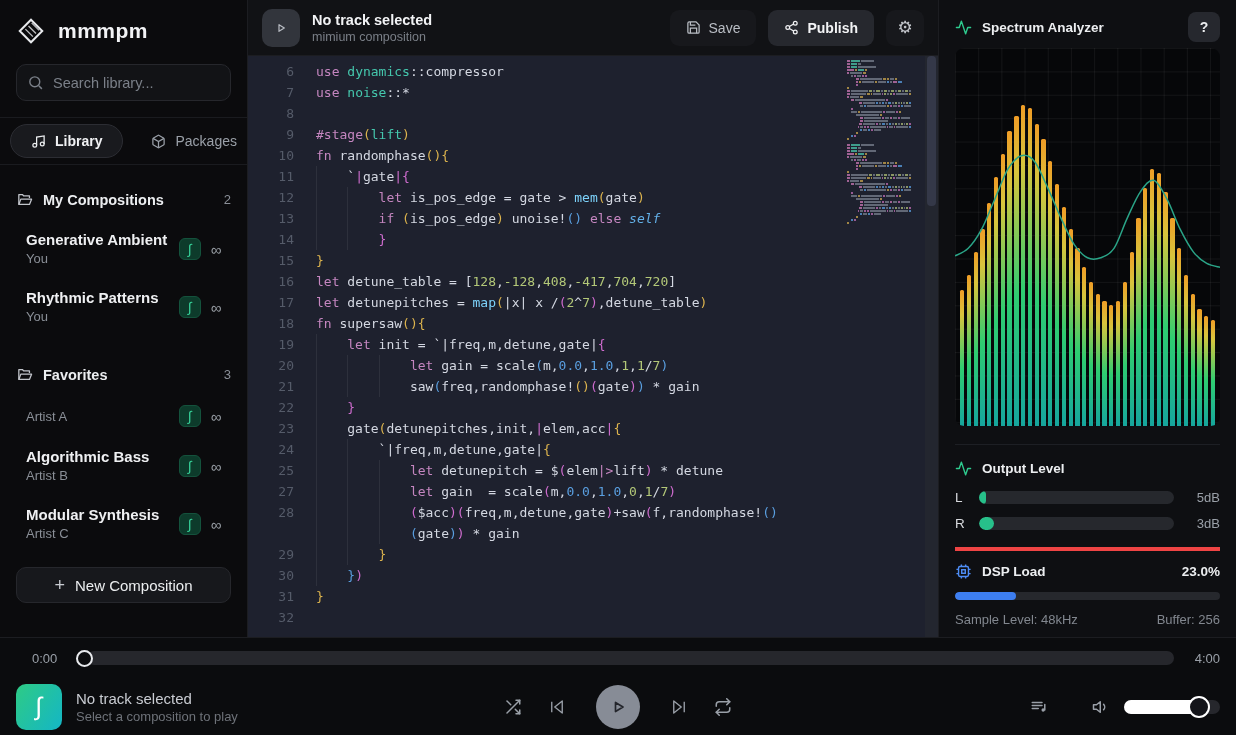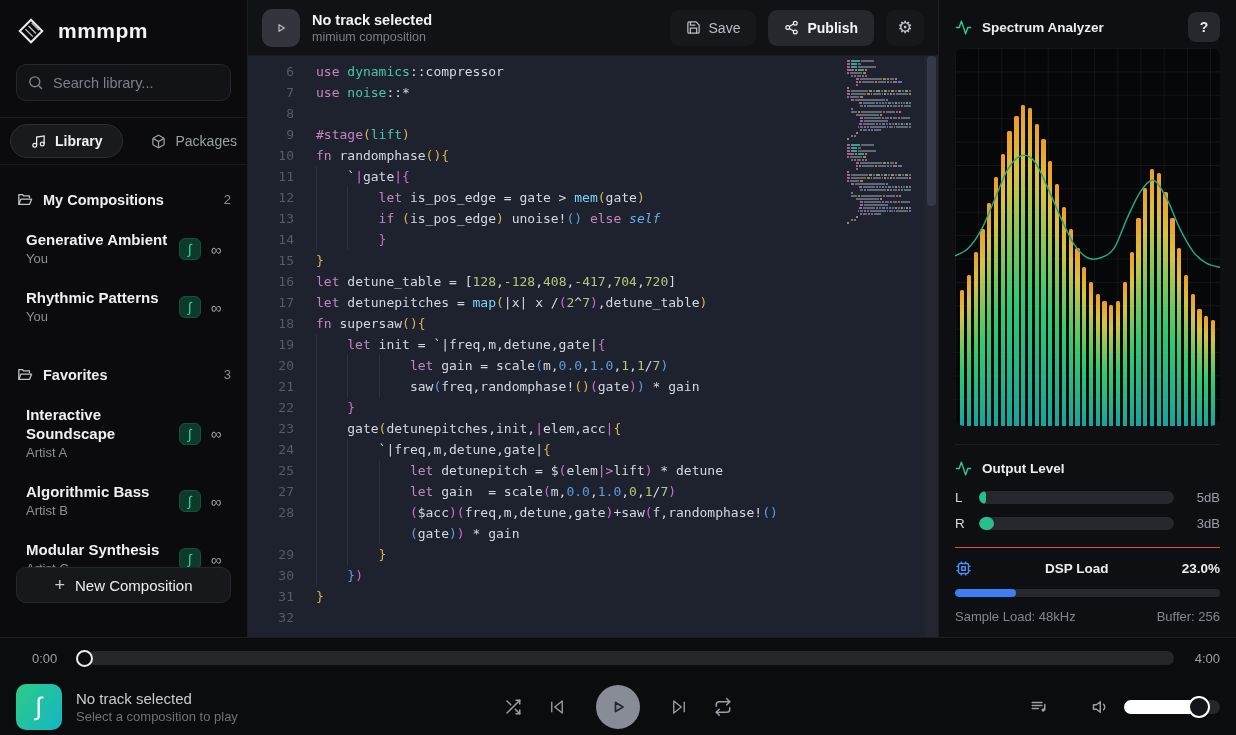--- a/index.html
+++ b/index.html
@@ -89,21 +89,21 @@
   .bars { position:absolute; left:5px; right:5px; top:0; bottom:0; display:flex; align-items:flex-end; gap:2.5px; }
   .bars div { flex:1 1 0; border-radius:1.5px 1.5px 0 0;
     background:linear-gradient(to bottom, #f09d26 0%, #d8c43c 18%, #2ecc71 58%, #16a59d 100%); }
   .curve { position:absolute; inset:0; width:100%; height:100%; }
   .meter-sec { padding-top:12px; }
   .meter-row { display:flex; align-items:center; gap:12px; margin-top:11px; }
   .meter-label { width:12px; font-size:13.5px; color:#d8dade; }
   .meter-track { flex:1; height:13px; border-radius:7px; background:#26282d; overflow:hidden; }
   .meter-fill { height:100%; border-radius:7px; background:#27c08a; }
   .meter-val { width:34px; text-align:right; font-size:13px; color:#9aa0a8; }
-  .dsp-sec { padding-top:12px; margin-top:16px; border-top:1px solid #ef4444;text-align:center; }
+  .dsp-sec { padding-top:12px; margin-top:16px; border-top:4px solid #ef4444; }
   .dsp-header { display:flex; align-items:center; gap:10px; }
   .dsp-title { font-size:13.5px; font-weight:700; color:#eceef0; flex:1; }
   .dsp-val { font-size:13.5px; font-weight:700; color:#eceef0; }
   .dsp-bar { margin-top:12px; height:8px; border-radius:4px; background:#26282d; overflow:hidden; }
   .dsp-fill { height:100%; border-radius:4px; background:#3d7ef0; }
   .dsp-foot { display:flex; justify-content:space-between; margin-top:12px; font-size:13px; color:#82878f; }
 
   
   .bottom { grid-area:2/1/3/4; background:#0b0c0e; border-top:1px solid #1c1d21; display:flex; flex-direction:column; }
   .timeline { height:40px; display:flex; align-items:center; padding:0 16px 0 32px; }
@@ -198,21 +198,20 @@
         <div class="sec-header">
           <svg width="17" height="17" viewBox="0 0 24 24" fill="none" stroke="#c2c5cb" stroke-width="1.8" stroke-linejoin="round">
             <path d="M4 19V5h5l2 2h8v3"></path>
             <path d="M4 19l2.8-7.5H22L19 19H4z"></path>
           </svg>
           <div class="sec-label">Favorites</div>
           <div class="sec-count">3</div>
         </div>
         <div class="comp-item">
           <div class="comp-texts">
-            <div class="comp-title">Interactive Soundscape</div>
             <div class="comp-sub">Artist A</div>
           </div>
           <div class="comp-badge">∫</div>
           <div class="comp-inf">∞</div>
         </div>
         <div class="comp-item">
           <div class="comp-texts">
             <div class="comp-title">Algorithmic Bass</div>
             <div class="comp-sub">Artist B</div>
           </div>
@@ -854,21 +853,21 @@
             <rect x="9.5" y="9.5" width="5" height="5"></rect>
             <path d="M9 2v3M15 2v3M9 19v3M15 19v3M2 9h3M2 15h3M19 9h3M19 15h3"></path>
           </svg>
         <div class="dsp-title">DSP Load</div>
         <div class="dsp-val">23.0%</div>
       </div>
       <div class="dsp-bar">
           <div class="dsp-fill" id="dsp-fill" style="width: 23%;"></div>
         </div>
       <div class="dsp-foot">
-        <span>Sample Load: 48kHz</span>
+        <span>Sample Level: 48kHz</span>
         <span>Buffer: 256</span>
       </div>
     </div>
   </aside>
 
   <footer class="bottom">
     <div class="timeline">
       <div class="tl-time">0:00</div>
       <div class="tl-handle"></div>
       <div class="tl-track"></div>

